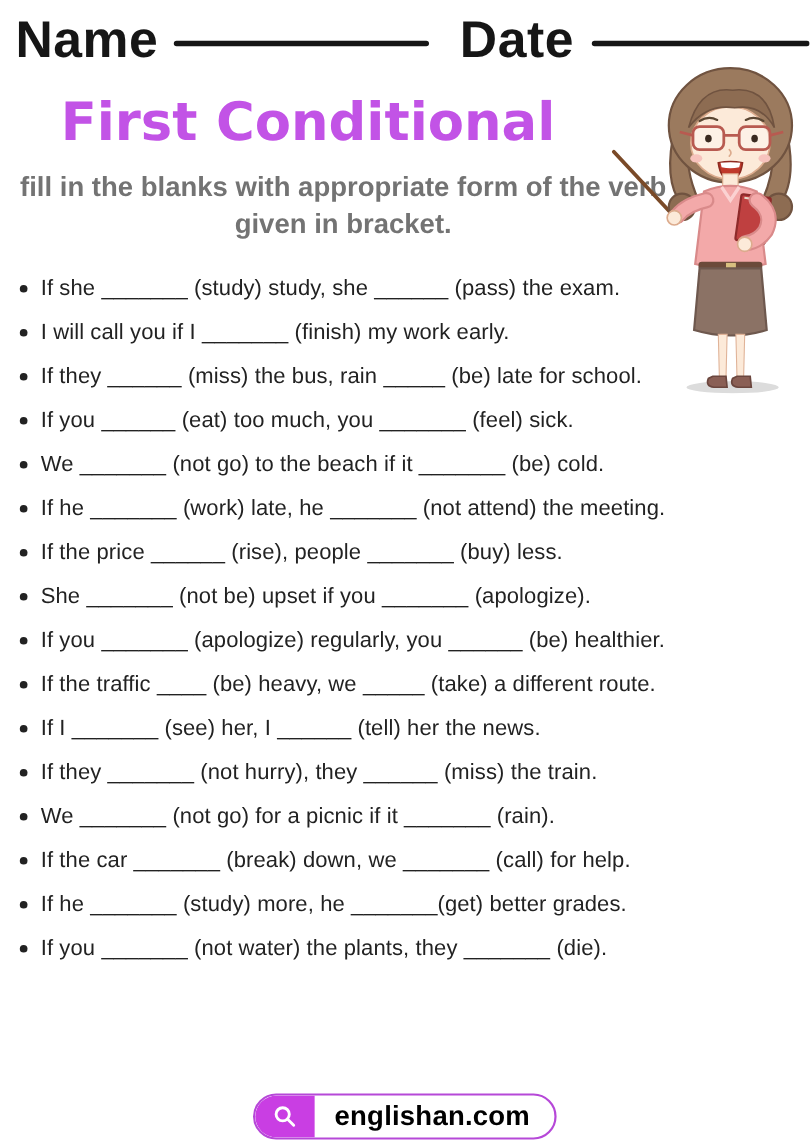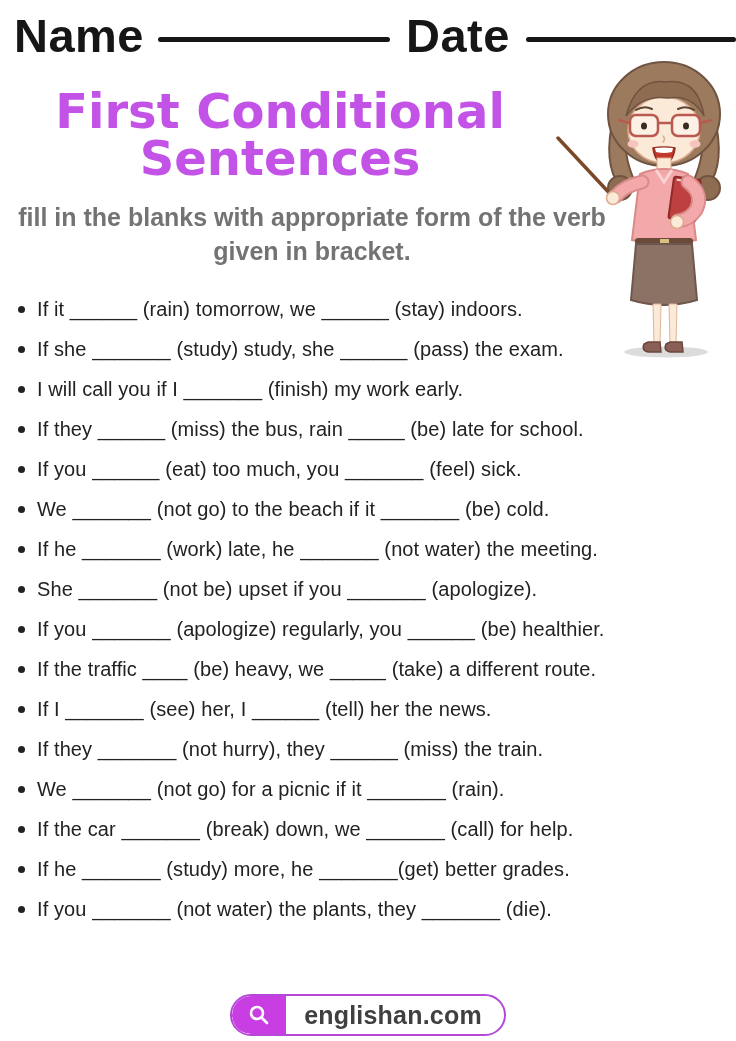--- a/index.html
+++ b/index.html
@@ -19,21 +19,21 @@
   }
   .hlabel {
     font-size:47px; font-weight:600; color:#161616;
     letter-spacing:.5px; white-space:nowrap;
     font-family:"Liberation Sans", sans-serif;
   }
   .hline {
     height:5px; background:#161616; border-radius:3px; margin-top:8px;
   }
   .name-line { width:232px; margin-left:14px; }
-  .date-label { margin-left:16px; }
+  .date-label { margin-left:28px; }
   .date-line { flex:1; margin-left:16px; }
 
   
   .title {
     width:560px;
     margin:25px 0 0 0;
     text-align:center;
     font-family:"DejaVu Sans", sans-serif;
     font-weight:800;
     font-size:48px;
@@ -99,38 +99,37 @@
   }
   .pill-icon {
     width:54px;
     background:#c93ee3;
     display:flex; align-items:center; justify-content:center;
     border-radius:19px 0 0 19px;
   }
   .pill-text {
     display:flex; align-items:center;
     padding:0 22px 0 18px;
-    font-size:25px; font-weight:700; color:#404040;
+    font-size:25px; font-weight:700; color:#000000;
     letter-spacing:.2px;
     border-radius:14px;
   }
 </style>
 </head>
 <body>
 
 <div class="header">
   <span class="hlabel">Name</span>
   <div class="hline name-line"></div>
   <span class="hlabel date-label">Date</span>
   <div class="hline date-line"></div>
 </div>
 
 <h1 class="title">
   <span>First Conditional</span>
-  <span>Sentences</span>
 </h1>
 
 <p class="subtitle">fill in the blanks with appropriate form of the verb given in bracket.</p>
 
 <svg class="teacher" viewBox="0 0 180 306" aria-hidden="true">
 
   <line x1="2" y1="86" x2="58" y2="146" stroke="#7a4a28" stroke-width="3.5" stroke-linecap="round"></line>
 
   <ellipse cx="110" cy="300" rx="42" ry="5.5" fill="#dcdcdc"></ellipse>
 
@@ -190,24 +189,20 @@
 
   <path d="M97,252 L105,252 L104,292 L98,292 Z" fill="#fcead9" stroke="#e0b398" stroke-width="1"></path>
   <path d="M113,252 L121,252 L120,292 L114,292 Z" fill="#fcead9" stroke="#e0b398" stroke-width="1"></path>
 
   <path d="M88,292 Q85,299 93,300 L105,300 L104,290 L92,290 Z" fill="#8a5f55" stroke="#6b463e" stroke-width="1.5"></path>
   <path d="M110,292 Q107,299 115,300 L127,300 L126,290 L114,290 Z" fill="#8a5f55" stroke="#6b463e" stroke-width="1.5"></path>
 </svg>
 
 <ul class="sentences">
 
-    <li class="sentence">
-      <span class="dot"></span>
-      <span class="stext">If it ______ (rain) tomorrow, we ______ (stay) indoors.</span>
-    </li>
 
     <li class="sentence">
       <span class="dot"></span>
       <span class="stext">If she _______ (study) study, she ______ (pass) the exam.</span>
     </li>
 
     <li class="sentence">
       <span class="dot"></span>
       <span class="stext">I will call you if I _______ (finish) my work early.</span>
     </li>
@@ -222,23 +217,27 @@
       <span class="stext">If you ______ (eat) too much, you _______ (feel) sick.</span>
     </li>
 
     <li class="sentence">
       <span class="dot"></span>
       <span class="stext">We _______ (not go) to the beach if it _______ (be) cold.</span>
     </li>
 
     <li class="sentence">
       <span class="dot"></span>
-      <span class="stext">If he _______ (work) late, he _______ (not water) the meeting.</span>
-    </li>
-
+      <span class="stext">If he _______ (work) late, he _______ (not attend) the meeting.</span>
+    </li>
+
+    <li class="sentence">
+      <span class="dot"></span>
+      <span class="stext">If the price ______ (rise), people _______ (buy) less.</span>
+    </li>
 
     <li class="sentence">
       <span class="dot"></span>
       <span class="stext">She _______ (not be) upset if you _______ (apologize).</span>
     </li>
 
     <li class="sentence">
       <span class="dot"></span>
       <span class="stext">If you _______ (apologize) regularly, you ______ (be) healthier.</span>
     </li>

